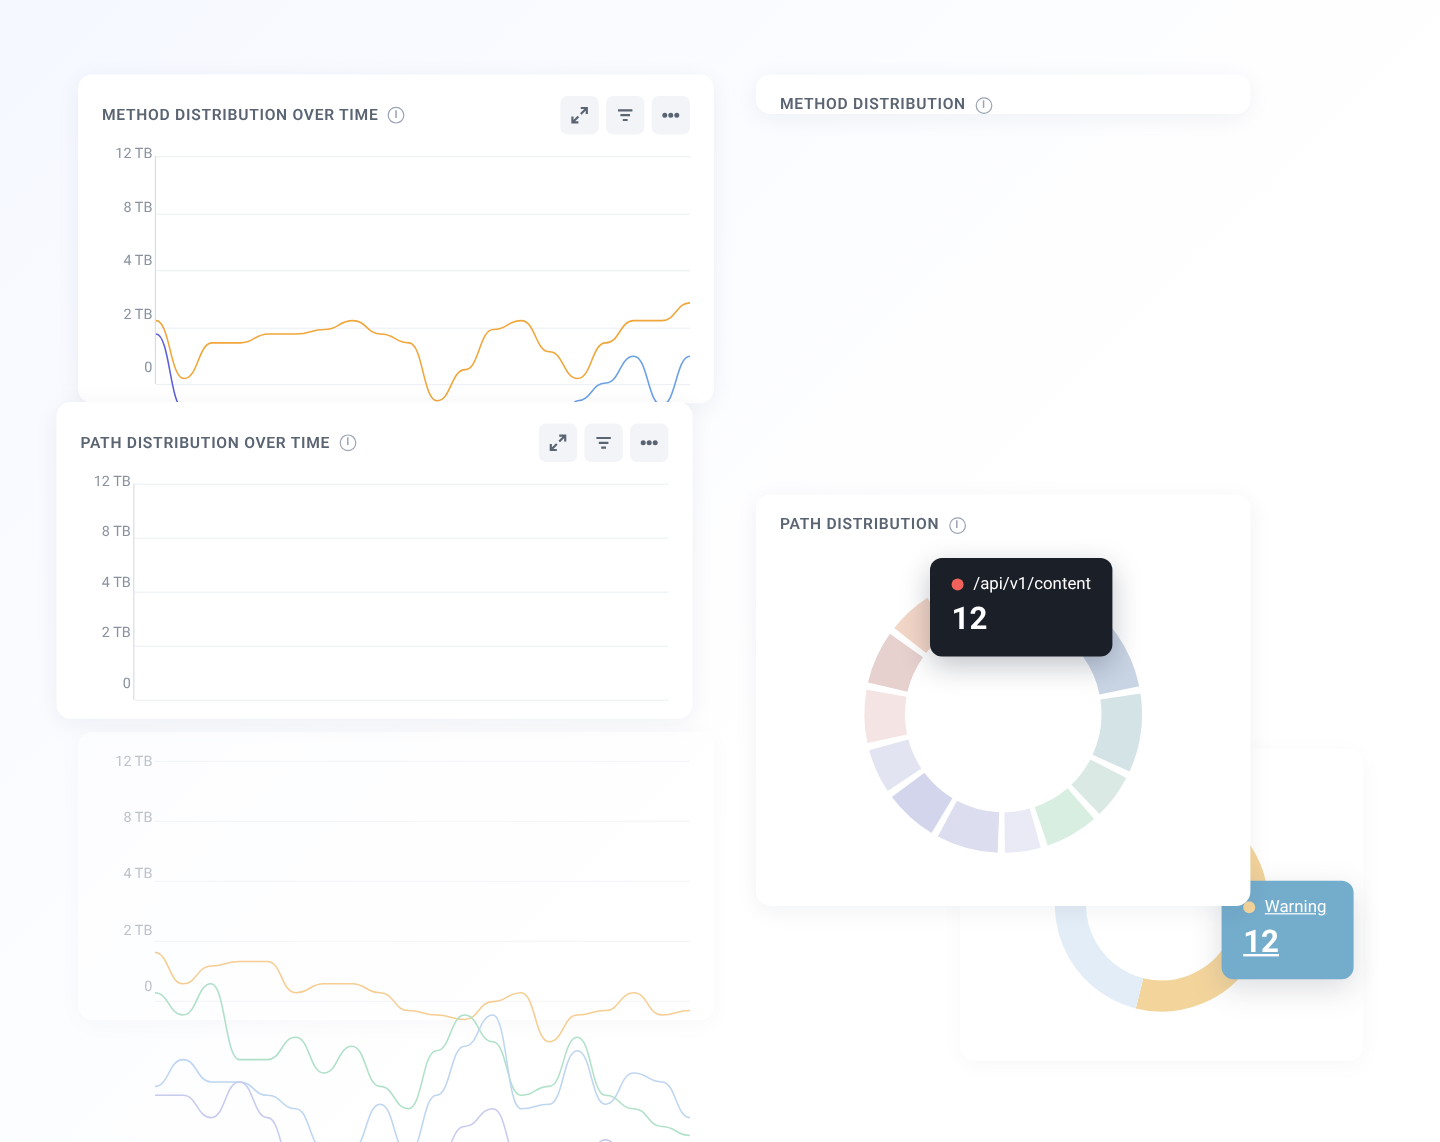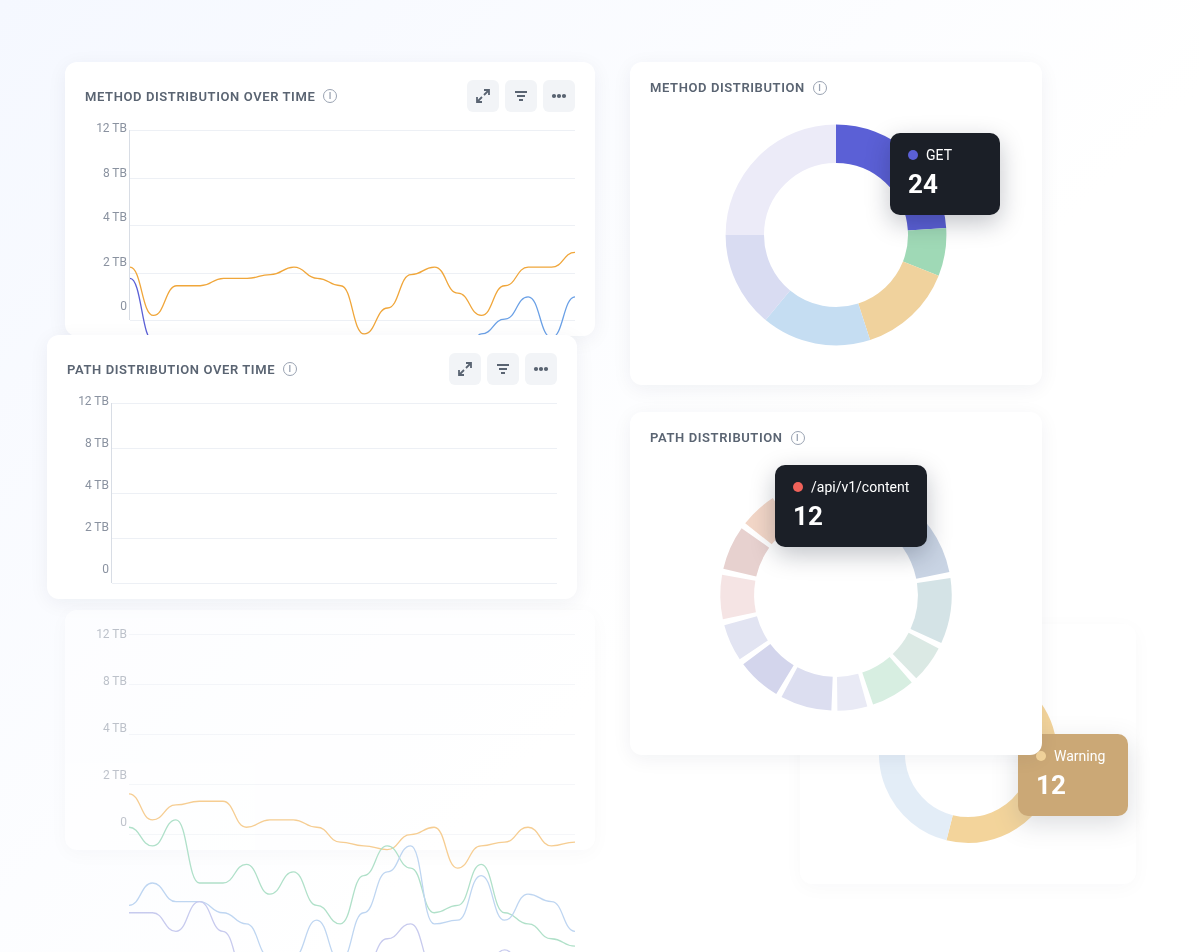--- a/index.html
+++ b/index.html
@@ -84,21 +84,21 @@
   .donut { display: block; }
   .tooltip {
     position: absolute;
     background: #1b1f27;
     color: #fff;
     border-radius: 10px;
     padding: 14px 18px 16px 18px;
     box-shadow: 0 8px 24px rgba(10, 20, 40, 0.25);
     min-width: 110px;
   }
-  .tooltip.gray { background: #a16207; }
+  .tooltip.gray { background: #0369a1; text-decoration: underline; }
   .tt-label { font-size: 14px; display: flex; align-items: center; gap: 8px; margin-bottom: 6px; }
   .dot { width: 10px; height: 10px; border-radius: 50%; display: inline-block; }
   .tt-value { font-size: 26px; font-weight: 700; }
 </style>
 </head>
 <body>
 
 <div class="card" style="left:65px; top:62px; width:530px;">
   <div class="card-header">
     <div class="card-title">
@@ -319,42 +319,25 @@
       <svg class="lines" id="lines-2" preserveAspectRatio="none" viewBox="0 0 100 100">
           <path d="M 0 35.83333333333333 C 2.631578947368421 35.83333333333333 2.631578947368421 41.666666666666664 5.263157894736842 41.666666666666664 C 7.894736842105262 41.666666666666664 7.894736842105262 38.33333333333333 10.526315789473683 38.33333333333333 C 13.157894736842104 38.33333333333333 13.157894736842104 37.5 15.789473684210526 37.5 C 18.421052631578945 37.5 18.421052631578945 37.5 21.052631578947366 37.5 C 23.684210526315788 37.5 23.684210526315788 43.333333333333336 26.31578947368421 43.333333333333336 C 28.94736842105263 43.333333333333336 28.94736842105263 41.666666666666664 31.57894736842105 41.666666666666664 C 34.21052631578947 41.666666666666664 34.21052631578947 41.666666666666664 36.84210526315789 41.666666666666664 C 39.473684210526315 41.666666666666664 39.473684210526315 43.333333333333336 42.10526315789473 43.333333333333336 C 44.73684210526315 43.333333333333336 44.73684210526315 46.666666666666664 47.368421052631575 46.666666666666664 C 50 46.666666666666664 50 47.5 52.63157894736842 47.5 C 55.26315789473684 47.5 55.26315789473684 48.33333333333333 57.89473684210527 48.33333333333333 C 60.526315789473685 48.33333333333333 60.526315789473685 45.00000000000001 63.1578947368421 45.00000000000001 C 65.78947368421052 45.00000000000001 65.78947368421052 43.333333333333336 68.42105263157895 43.333333333333336 C 71.05263157894737 43.333333333333336 71.05263157894737 52.5 73.68421052631578 52.5 C 76.3157894736842 52.5 76.3157894736842 47.5 78.94736842105263 47.5 C 81.57894736842104 47.5 81.57894736842104 46.666666666666664 84.21052631578947 46.666666666666664 C 86.84210526315789 46.666666666666664 86.84210526315789 43.333333333333336 89.47368421052632 43.333333333333336 C 92.10526315789474 43.333333333333336 92.10526315789474 47.5 94.73684210526315 47.5 C 97.36842105263158 47.5 97.36842105263158 46.666666666666664 100 46.666666666666664" fill="none" stroke="#f0a63a" stroke-width="1.3" vector-effect="non-scaling-stroke"></path>
           <path d="M 0 43.333333333333336 C 2.631578947368421 43.333333333333336 2.631578947368421 47.5 5.263157894736842 47.5 C 7.894736842105262 47.5 7.894736842105262 41.666666666666664 10.526315789473683 41.666666666666664 C 13.157894736842104 41.666666666666664 13.157894736842104 55.833333333333336 15.789473684210526 55.833333333333336 C 18.421052631578945 55.833333333333336 18.421052631578945 55.833333333333336 21.052631578947366 55.833333333333336 C 23.684210526315788 55.833333333333336 23.684210526315788 51.666666666666664 26.31578947368421 51.666666666666664 C 28.94736842105263 51.666666666666664 28.94736842105263 58.33333333333333 31.57894736842105 58.33333333333333 C 34.21052631578947 58.33333333333333 34.21052631578947 53.333333333333336 36.84210526315789 53.333333333333336 C 39.473684210526315 53.333333333333336 39.473684210526315 60.833333333333336 42.10526315789473 60.833333333333336 C 44.73684210526315 60.833333333333336 44.73684210526315 65 47.368421052631575 65 C 50 65 50 54.16666666666667 52.63157894736842 54.16666666666667 C 55.26315789473684 54.16666666666667 55.26315789473684 47.5 57.89473684210527 47.5 C 60.526315789473685 47.5 60.526315789473685 52.5 63.1578947368421 52.5 C 65.78947368421052 52.5 65.78947368421052 62.5 68.42105263157895 62.5 C 71.05263157894737 62.5 71.05263157894737 60.833333333333336 73.68421052631578 60.833333333333336 C 76.3157894736842 60.833333333333336 76.3157894736842 51.666666666666664 78.94736842105263 51.666666666666664 C 81.57894736842104 51.666666666666664 81.57894736842104 62.5 84.21052631578947 62.5 C 86.84210526315789 62.5 86.84210526315789 65 89.47368421052632 65 C 92.10526315789474 65 92.10526315789474 68.33333333333334 94.73684210526315 68.33333333333334 C 97.36842105263158 68.33333333333334 97.36842105263158 70 100 70" fill="none" stroke="#70c89d" stroke-width="1.3" vector-effect="non-scaling-stroke"></path>
           <path d="M 0 60.833333333333336 C 2.631578947368421 60.833333333333336 2.631578947368421 55.833333333333336 5.263157894736842 55.833333333333336 C 7.894736842105262 55.833333333333336 7.894736842105262 60 10.526315789473683 60 C 13.157894736842104 60 13.157894736842104 60 15.789473684210526 60 C 18.421052631578945 60 18.421052631578945 62.5 21.052631578947366 62.5 C 23.684210526315788 62.5 23.684210526315788 65 26.31578947368421 65 C 28.94736842105263 65 28.94736842105263 72.5 31.57894736842105 72.5 C 34.21052631578947 72.5 34.21052631578947 72.5 36.84210526315789 72.5 C 39.473684210526315 72.5 39.473684210526315 64.16666666666666 42.10526315789473 64.16666666666666 C 44.73684210526315 64.16666666666666 44.73684210526315 73.33333333333333 47.368421052631575 73.33333333333333 C 50 73.33333333333333 50 62.5 52.63157894736842 62.5 C 55.26315789473684 62.5 55.26315789473684 53.333333333333336 57.89473684210527 53.333333333333336 C 60.526315789473685 53.333333333333336 60.526315789473685 47.5 63.1578947368421 47.5 C 65.78947368421052 47.5 65.78947368421052 65 68.42105263157895 65 C 71.05263157894737 65 71.05263157894737 64.16666666666666 73.68421052631578 64.16666666666666 C 76.3157894736842 64.16666666666666 76.3157894736842 54.16666666666667 78.94736842105263 54.16666666666667 C 81.57894736842104 54.16666666666667 81.57894736842104 64.16666666666666 84.21052631578947 64.16666666666666 C 86.84210526315789 64.16666666666666 86.84210526315789 58.33333333333333 89.47368421052632 58.33333333333333 C 92.10526315789474 58.33333333333333 92.10526315789474 60 94.73684210526315 60 C 97.36842105263158 60 97.36842105263158 66.66666666666667 100 66.66666666666667" fill="none" stroke="#8ab4e6" stroke-width="1.3" vector-effect="non-scaling-stroke"></path>
           <path d="M 0 62.5 C 2.631578947368421 62.5 2.631578947368421 62.5 5.263157894736842 62.5 C 7.894736842105262 62.5 7.894736842105262 66.66666666666667 10.526315789473683 66.66666666666667 C 13.157894736842104 66.66666666666667 13.157894736842104 60 15.789473684210526 60 C 18.421052631578945 60 18.421052631578945 66.66666666666667 21.052631578947366 66.66666666666667 C 23.684210526315788 66.66666666666667 23.684210526315788 76.66666666666667 26.31578947368421 76.66666666666667 C 28.94736842105263 76.66666666666667 28.94736842105263 72.5 31.57894736842105 72.5 C 34.21052631578947 72.5 34.21052631578947 76.66666666666667 36.84210526315789 76.66666666666667 C 39.473684210526315 76.66666666666667 39.473684210526315 79.16666666666666 42.10526315789473 79.16666666666666 C 44.73684210526315 79.16666666666666 44.73684210526315 76.66666666666667 47.368421052631575 76.66666666666667 C 50 76.66666666666667 50 75 52.63157894736842 75 C 55.26315789473684 75 55.26315789473684 68.33333333333334 57.89473684210527 68.33333333333334 C 60.526315789473685 68.33333333333334 60.526315789473685 65 63.1578947368421 65 C 65.78947368421052 65 65.78947368421052 75 68.42105263157895 75 C 71.05263157894737 75 71.05263157894737 80.83333333333334 73.68421052631578 80.83333333333334 C 76.3157894736842 80.83333333333334 76.3157894736842 76.66666666666667 78.94736842105263 76.66666666666667 C 81.57894736842104 76.66666666666667 81.57894736842104 70.83333333333333 84.21052631578947 70.83333333333333 C 86.84210526315789 70.83333333333333 86.84210526315789 76.66666666666667 89.47368421052632 76.66666666666667 C 92.10526315789474 76.66666666666667 92.10526315789474 78.33333333333333 94.73684210526315 78.33333333333333 C 97.36842105263158 78.33333333333333 97.36842105263158 80 100 80" fill="none" stroke="#9ba0e0" stroke-width="1.3" vector-effect="non-scaling-stroke"></path>
         </svg>
     </div>
   </div>
 </div>
 
-<div class="card" style="left:630px; top:62px; width:412px;">
+<div class="card" style="left:630px; top:62px; width:412px;text-align:center;">
   <div class="card-header" style="padding-bottom:0">
     <div class="card-title">
       <span>METHOD DISTRIBUTION</span>
       <span class="info-icon">i</span>
-    </div>
-  </div>
-  <div class="donut-wrap">
-    <svg class="donut" id="donut-1" width="240" height="240" viewBox="0 0 100 100">
-        <path d="M 50 12 A 38 38 0 0 1 87.92501568027433 47.613960257886085" fill="none" stroke="#5b60d6" stroke-width="16"></path>
-        <path d="M 87.92501568027433 47.613960257886085 A 38 38 0 0 1 85.33150646375356 63.98873300201776" fill="none" stroke="#9fd9b6" stroke-width="16"></path>
-        <path d="M 85.33150646375356 63.98873300201776 A 38 38 0 0 1 61.742645786248005 86.14014761921584" fill="none" stroke="#f0d29d" stroke-width="16"></path>
-        <path d="M 61.742645786248005 86.14014761921584 A 38 38 0 0 1 25.77788838954979 79.27950322548" fill="none" stroke="#c5ddf2" stroke-width="16"></path>
-        <path d="M 25.77788838954979 79.27950322548 A 38 38 0 0 1 12 50.00000000000001" fill="none" stroke="#d9dcf2" stroke-width="16"></path>
-        <path d="M 12 50.00000000000001 A 38 38 0 0 1 49.99999999999999 12" fill="none" stroke="#ecebf8" stroke-width="16"></path>
-      </svg>
-    <div class="tooltip" style="left:260px; top:38px;">
-      <div class="tt-label">
-        <span class="dot" style="background:#5b60d6"></span>
-        <span>GET</span>
-      </div>
-      <div class="tt-value">24</div>
     </div>
   </div>
 </div>
 
 <div class="card" style="left:630px; top:412px; width:412px;">
   <div class="card-header" style="padding-bottom:0">
     <div class="card-title">
       <span>PATH DISTRIBUTION</span>
       <span class="info-icon">i</span>
     </div>

